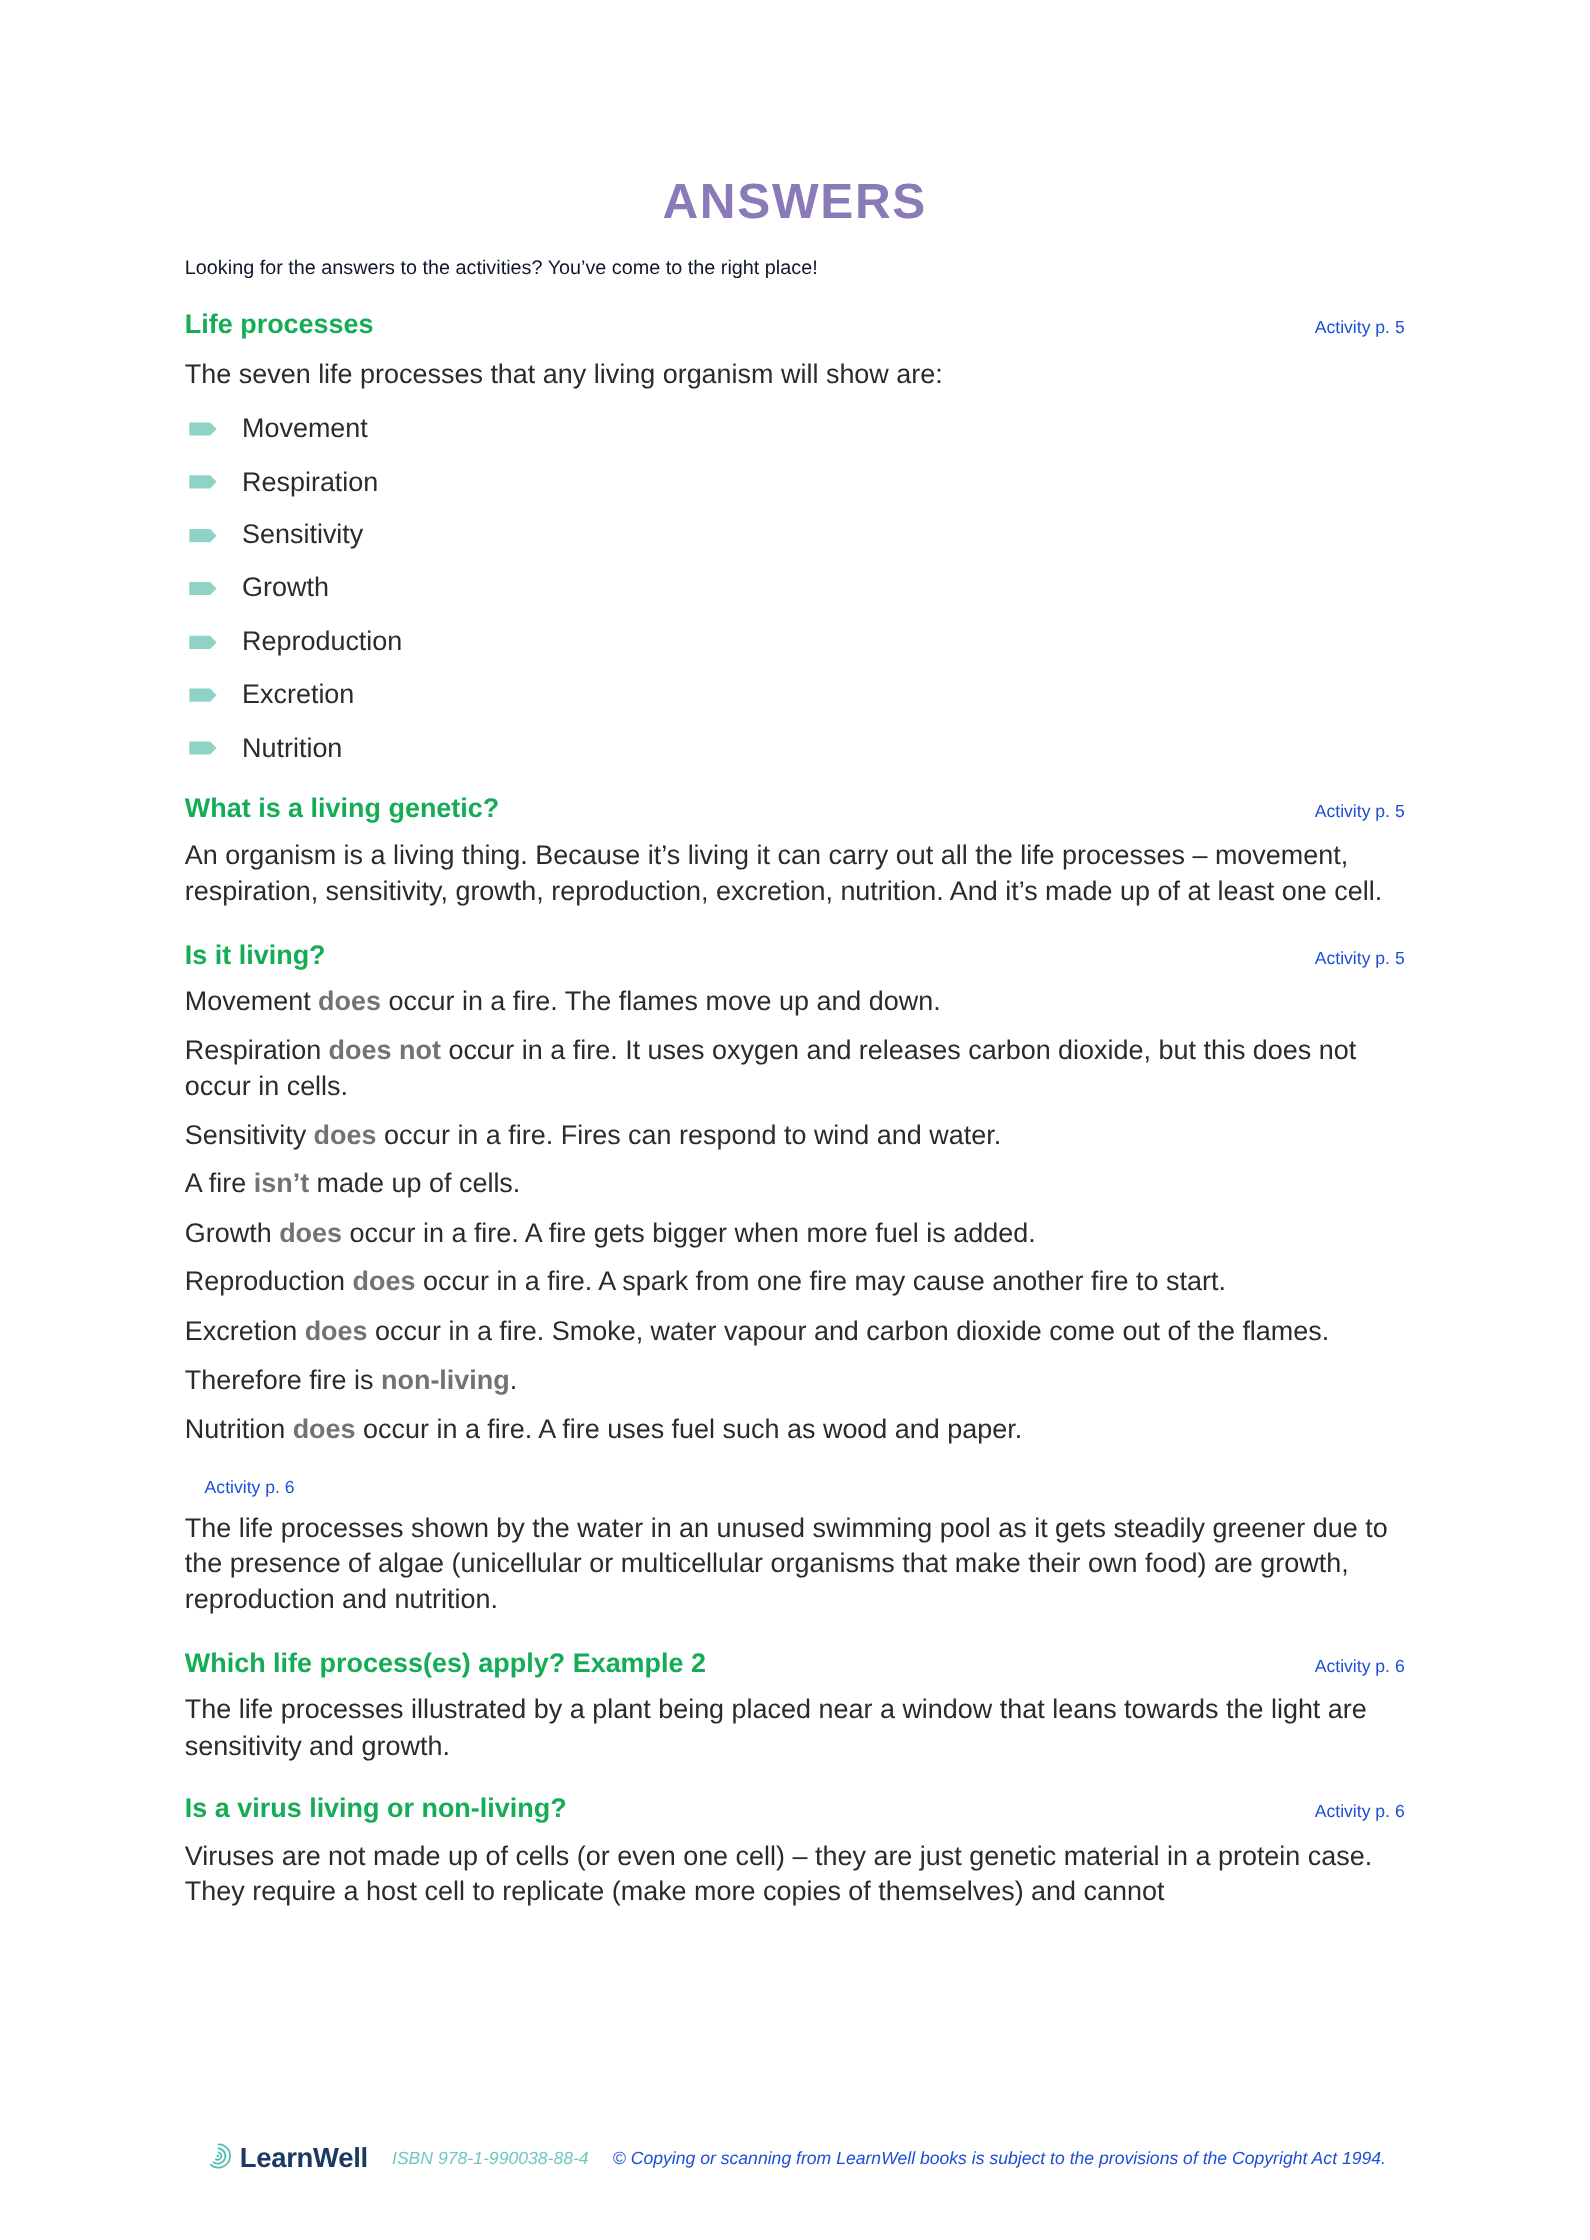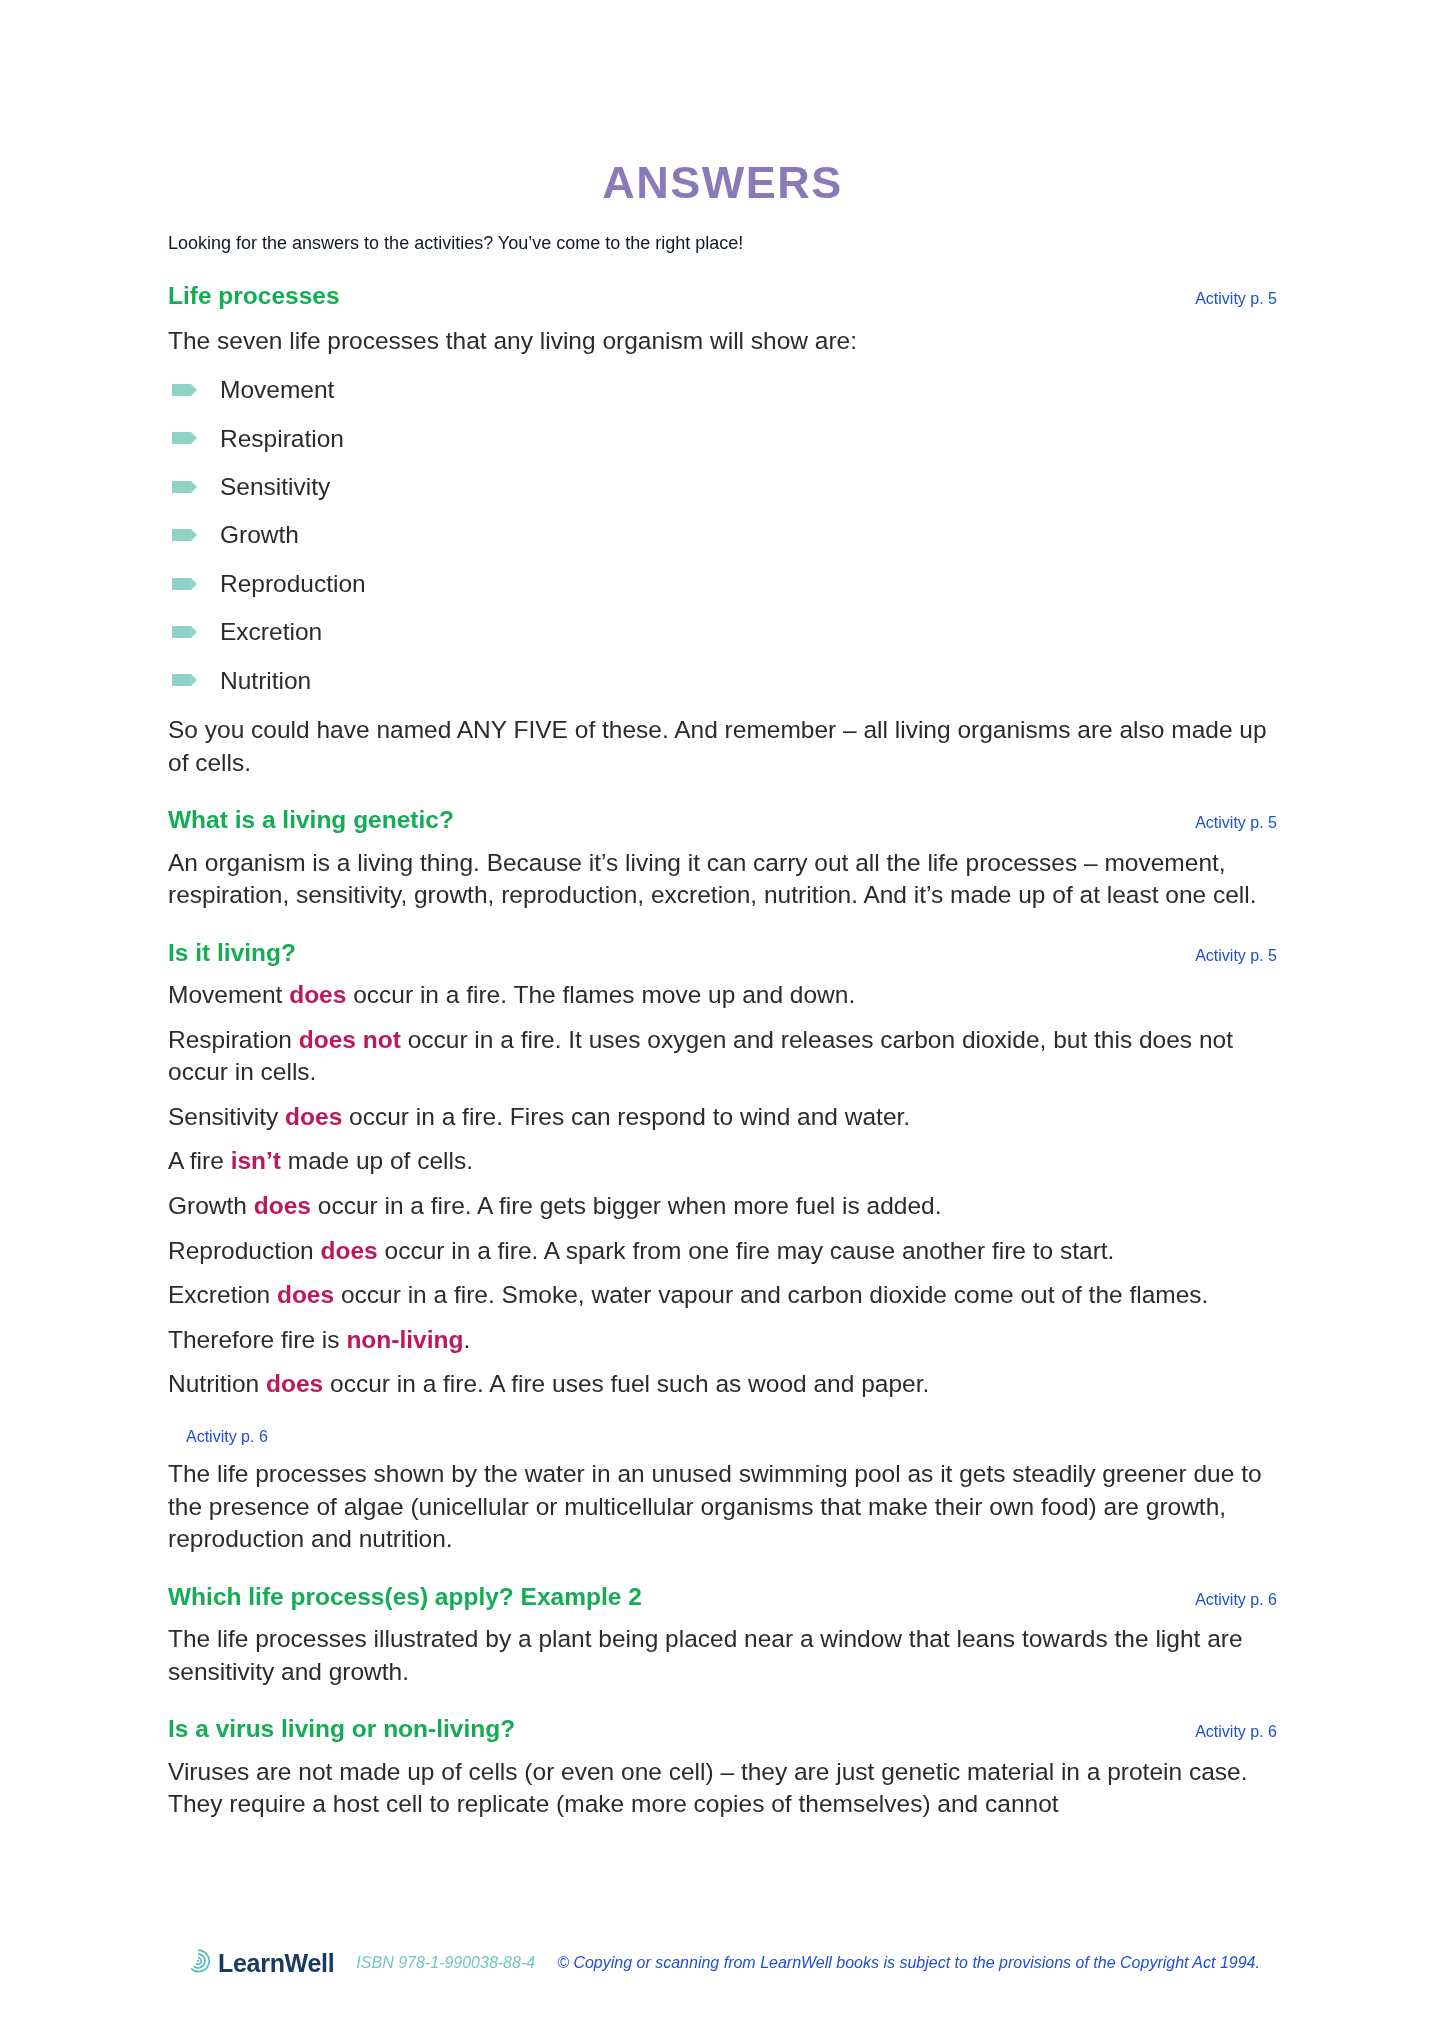--- a/index.html
+++ b/index.html
@@ -68,21 +68,21 @@
     font-size: 24.5px;
     line-height: 1.33;
     color: #2b2b2b;
     margin: 14px 0 0 0;
   }
   .para.tight {
     margin-top: 12px;
   }
   .para b {
     font-weight: bold;
-    color: #be185d;
+    color: #737373;
   }
   
   .bullets {
     list-style: none;
     margin: 18px 0 0 0;
     padding: 0;
   }
   .bullets li {
     display: flex;
     align-items: center;
@@ -205,21 +205,20 @@
       </li>
       <li>
         <span class="flag-bullet">
             <svg width="26" height="14" viewBox="0 0 26 14">
               <path d="M0 1 H19 L25 7 L19 13 H0 Z" fill="#8fd3c6"></path>
             </svg>
           </span>
         <span>Nutrition</span>
       </li>
     </ul>
-    <p class="para">So you could have named ANY FIVE of these. And remember – all living organisms are also made up of cells.</p>
   </div>
 
   <div class="section">
     <div class="section-head">
       <h2 class="section-title">What is a living genetic?</h2>
       <span class="activity-ref">Activity p. 5</span>
     </div>
     <p class="para tight">An organism is a living thing. Because it’s living it can carry out all the life processes – movement, respiration, sensitivity, growth, reproduction, excretion, nutrition. And it’s made up of at least one cell.</p>
   </div>
 

